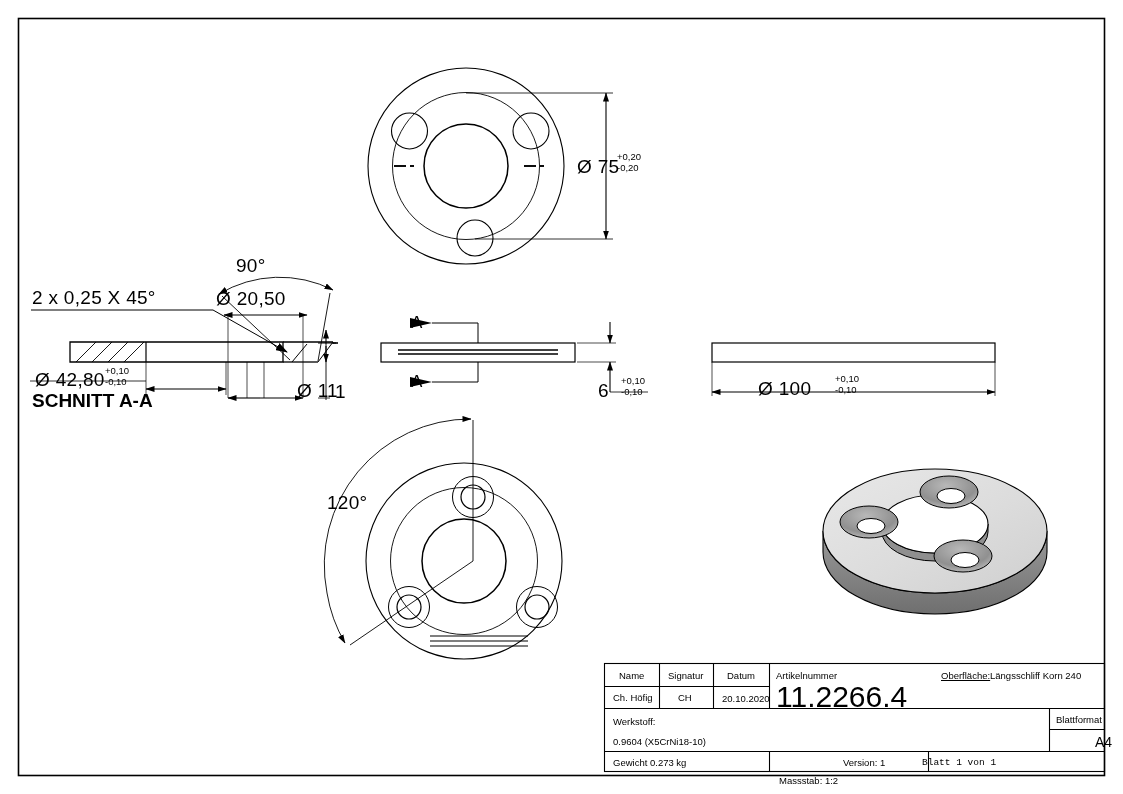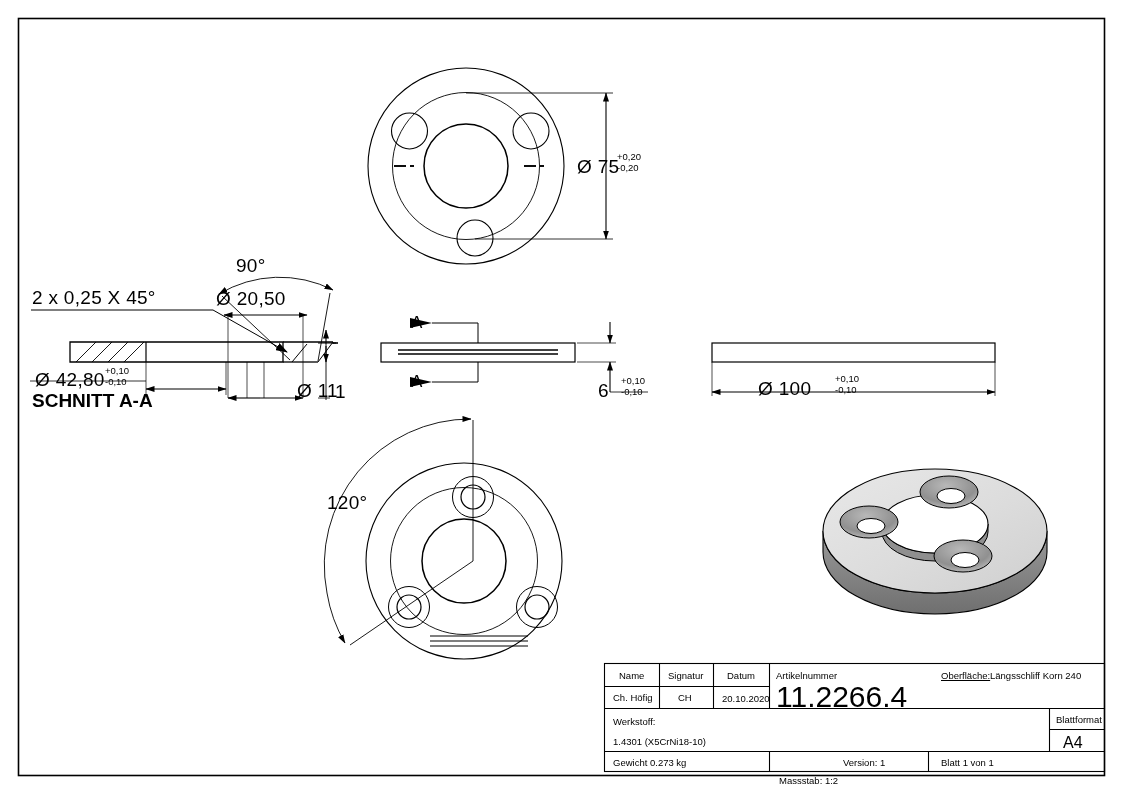--- a/index.html
+++ b/index.html
@@ -11,21 +11,21 @@
   }
   #sheet{position:relative;width:1123px;height:794px;background:#fff;}
   #sheet svg{position:absolute;top:0;left:0;}
 
   
   .txt{position:absolute;white-space:nowrap;font-family:"Liberation Sans",sans-serif;color:#000;line-height:1;}
   .dim{font-size:19px;letter-spacing:.3px;}
   .tol{position:absolute;font-size:9.5px;line-height:10.5px;white-space:nowrap;}
   .tb{font-size:9.5px;}
   .tb-lg{font-size:30px;text-align:right;}
-  .tb-md{font-size:16px;}
+  .tb-md{font-size:14px;margin-left:32px;}
   .sectionlbl{font-size:19px;}
   .alabel{font-size:17px;}
 </style>
 </head>
 <body>
 
 <div id="sheet">
 
   <svg width="1123" height="794" viewBox="0 0 1123 794">
     <defs>
@@ -307,23 +307,23 @@
   <div class="txt tb" style="left:941px;top:671px;text-decoration:underline;">Oberfläche:</div>
   <div class="txt tb" style="left:990px;top:671px;">Längsschliff Korn 240</div>
 
   <div class="txt tb" style="left:613px;top:693px;">Ch. Höfig</div>
   <div class="txt tb" style="left:678px;top:693px;">CH</div>
   <div class="txt tb" style="left:722px;top:694px;">20.10.2020</div>
 
   <div class="txt tb-lg" style="left:776px;top:682px;">11.2266.4</div>
 
   <div class="txt tb" style="left:613px;top:717px;">Werkstoff:</div>
-  <div class="txt tb" style="left:613px;top:737px;">1.4301 (X5CrNi18-10)</div>
+  <div class="txt tb" style="left:613px;top:737px;">0.9604 (X5CrNi18-10)</div>
 
   <div class="txt tb" style="left:1056px;top:715px;">Blattformat</div>
   <div class="txt tb-md" style="left:1063px;top:735px;">A4</div>
 
   <div class="txt tb" style="left:613px;top:758px;">Gewicht 0.273 kg</div>
   <div class="txt tb" style="left:779px;top:776px;">Massstab: 1:2</div>
   <div class="txt tb" style="left:843px;top:758px;">Version: 1</div>
-  <div class="txt tb" style="left:941px;top:758px;">Blatt 1 von 1</div>
+  <div class="txt tb" style="left:922px;top:758px;font-family:Liberation Mono, monospace;">Blatt 1 von 1</div>
 
 </div>
 
 </body></html>

